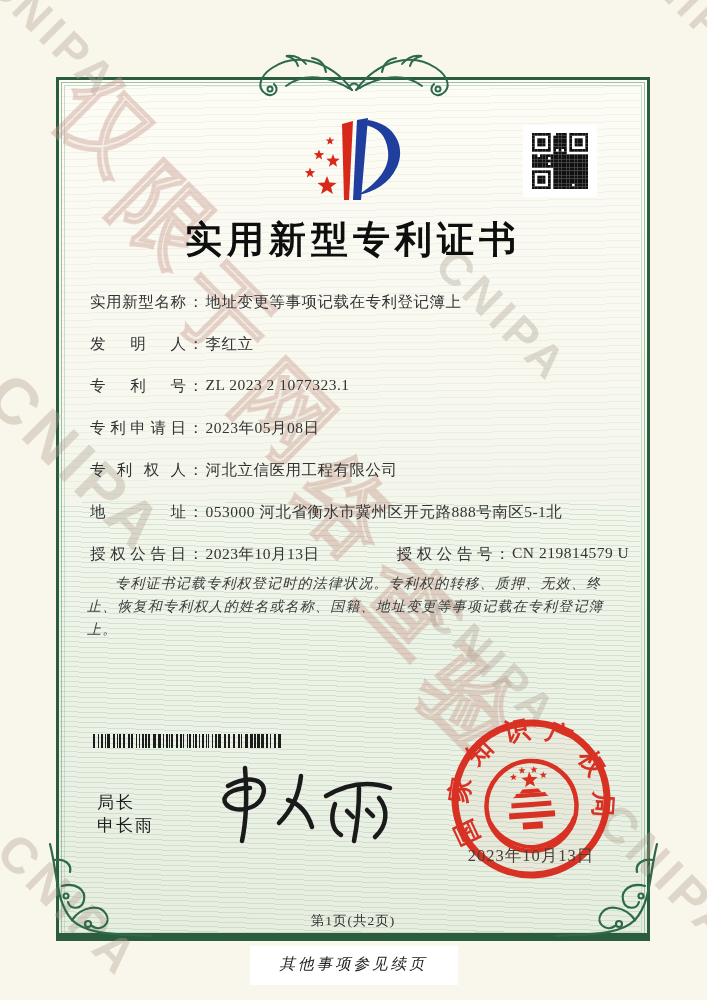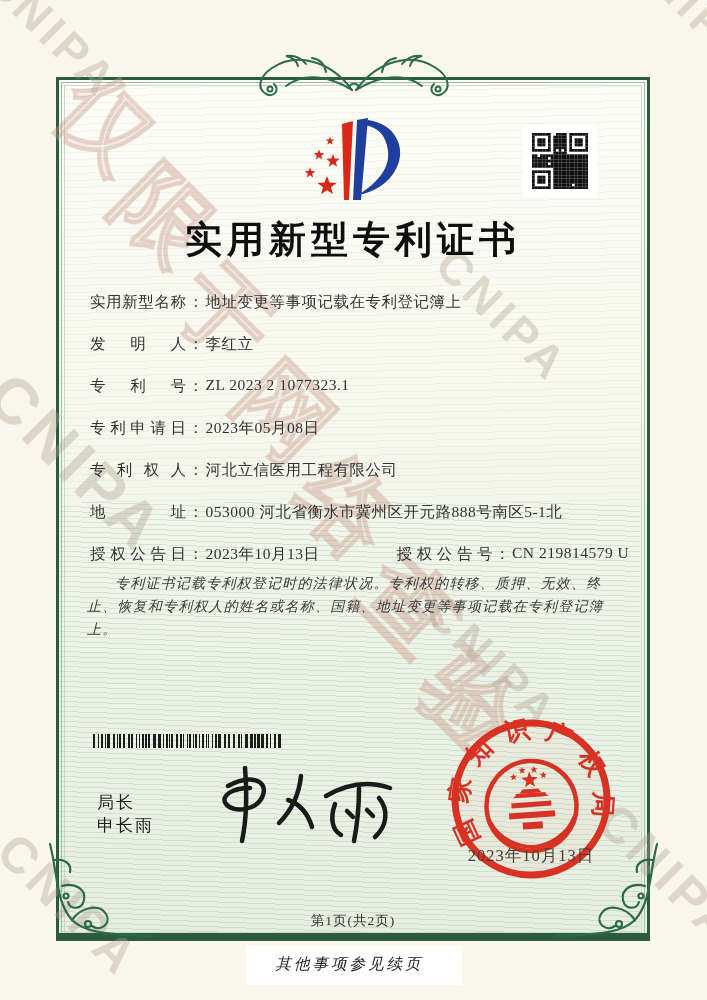--- a/index.html
+++ b/index.html
@@ -68,21 +68,21 @@
   .seal{position:absolute; z-index:3; left:444px; top:712px; width:174px; height:174px;
         transform:rotate(-4deg); opacity:0.95;}
   .seal-date{
     position:absolute; z-index:4; left:448px; top:845px; width:166px; text-align:center;
     font-size:16.5px; color:#4a3f36; letter-spacing:1px;
   }
   .page-num{position:absolute; z-index:3; left:56px; top:912px; width:594px; text-align:center;
             font-size:13.5px; color:#333; letter-spacing:1px;}
   .continuation{
     position:absolute; z-index:4; left:50%; transform:translateX(-50%); top:946px;
-    background:#ffffff; padding:8px 38px 10px 30px; font-size:15.5px; letter-spacing:3px;
+    background:#ffffff; padding:8px 30px 10px 30px; font-size:15.5px; letter-spacing:3px;
     color:#222; font-style:italic;
   }
 </style>
 </head>
 <body>
 
 <div class="page">
 
   <div class="frame"></div>
   <div class="guilloche-top"></div>

